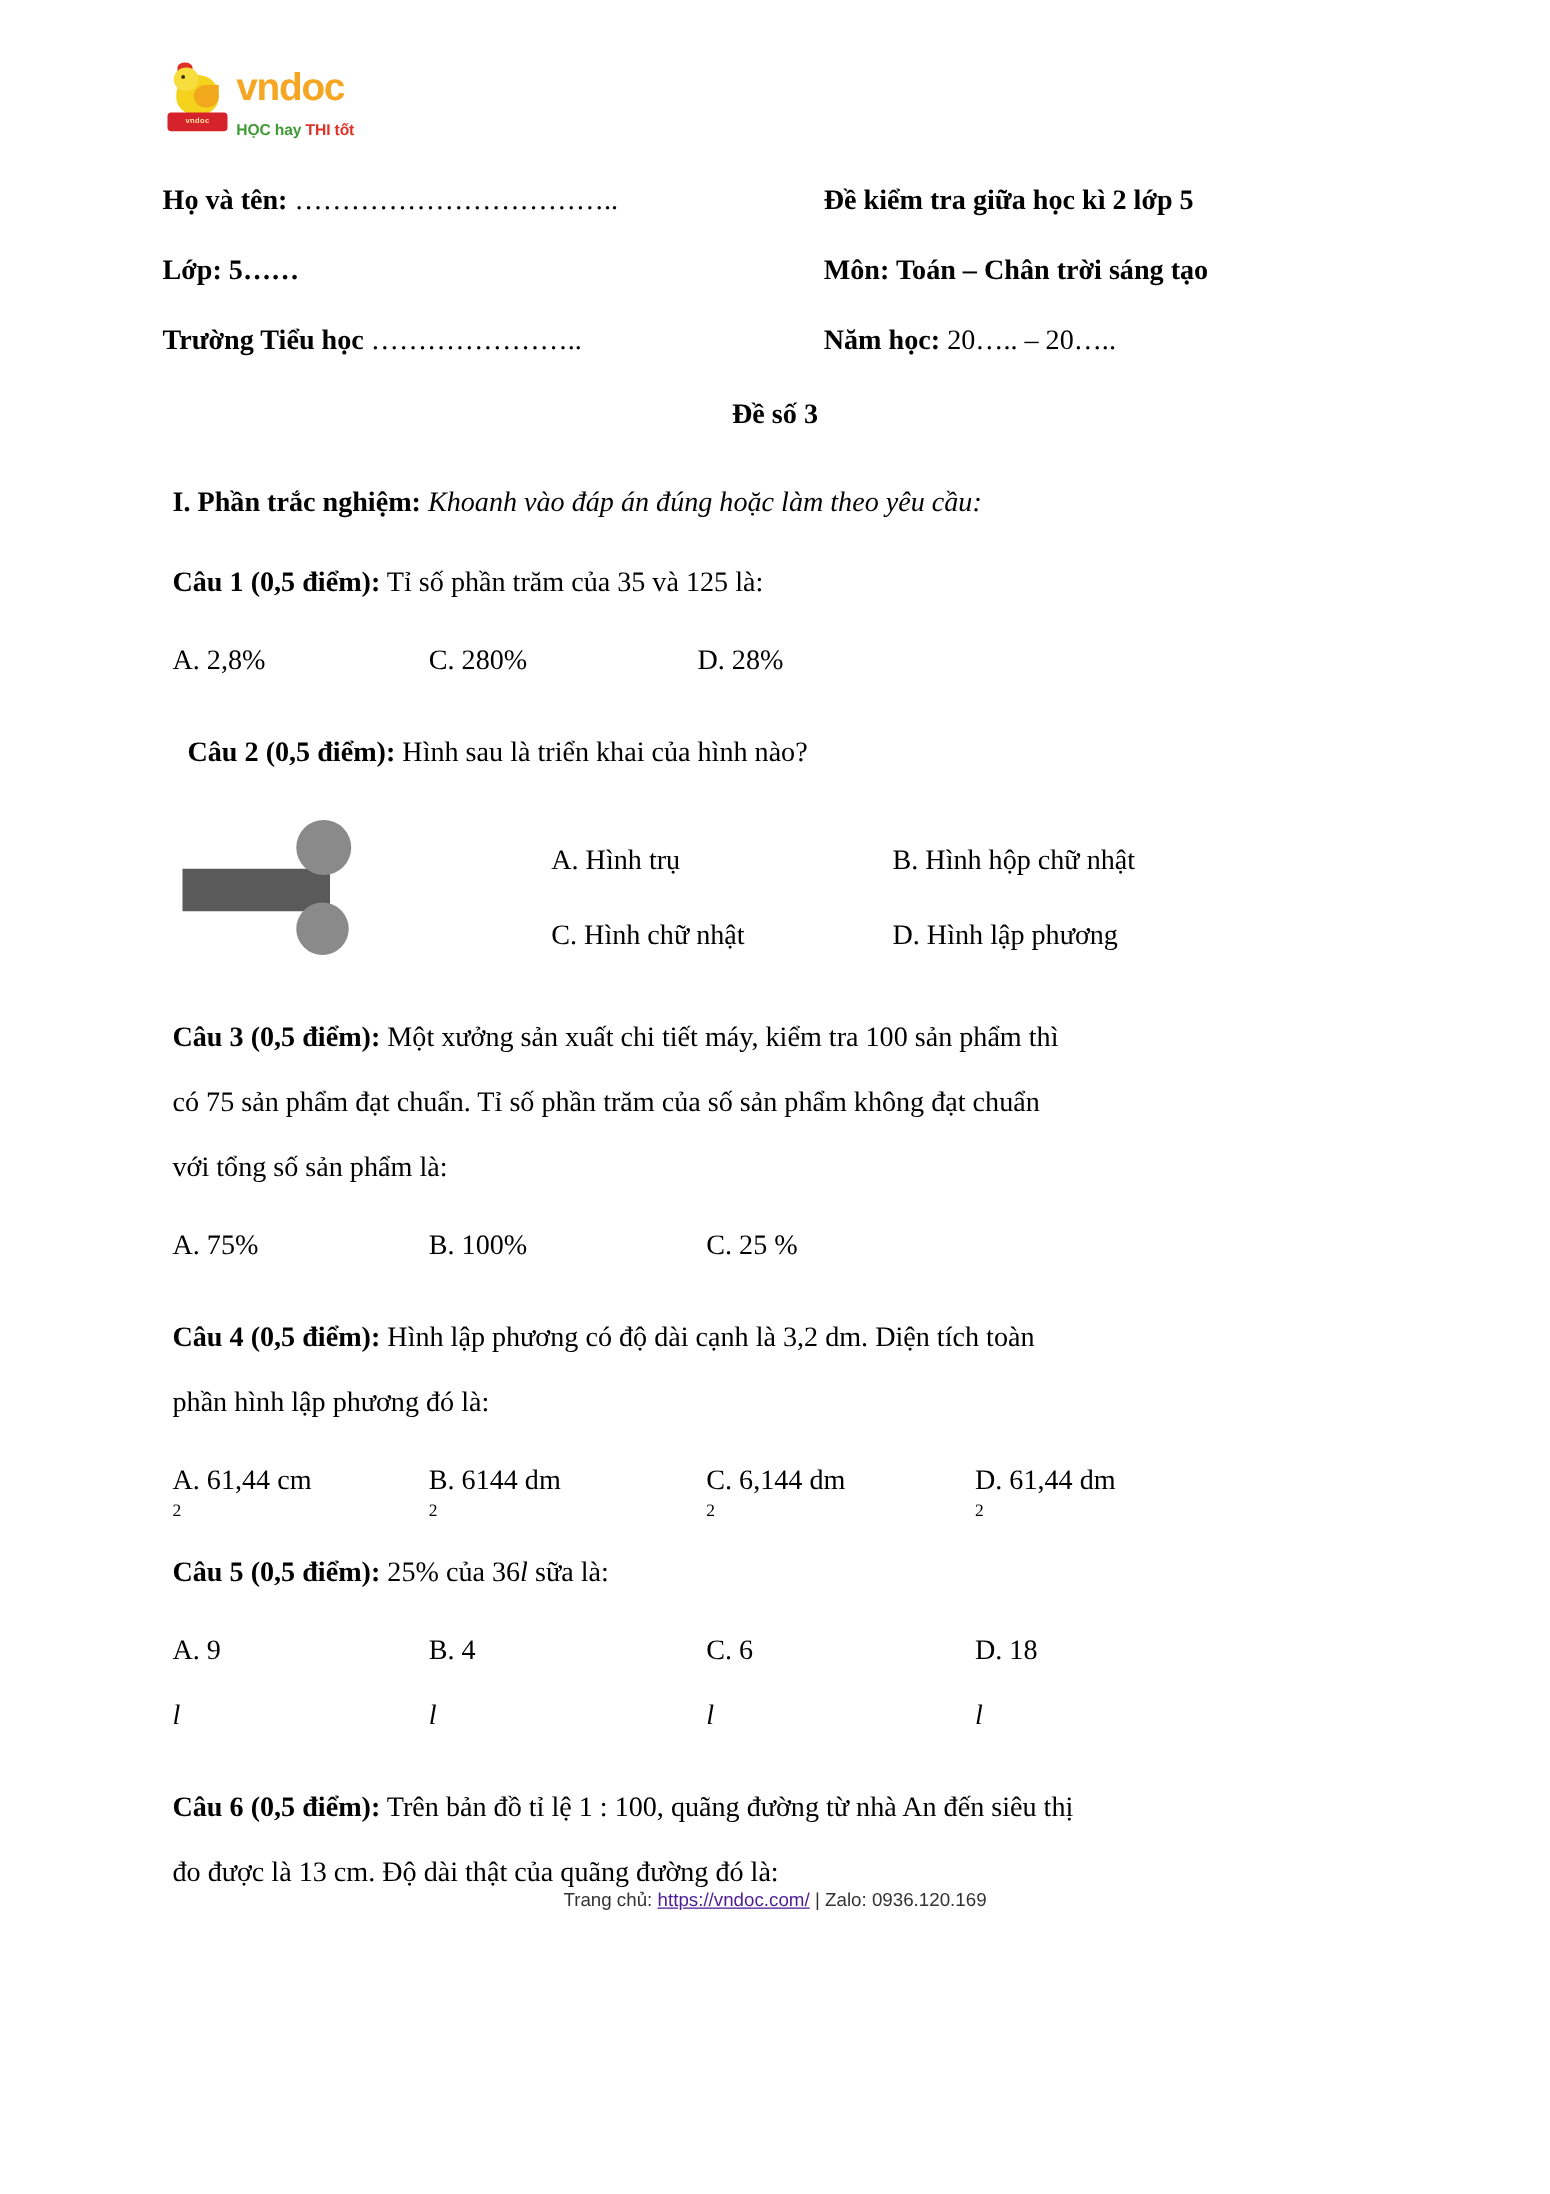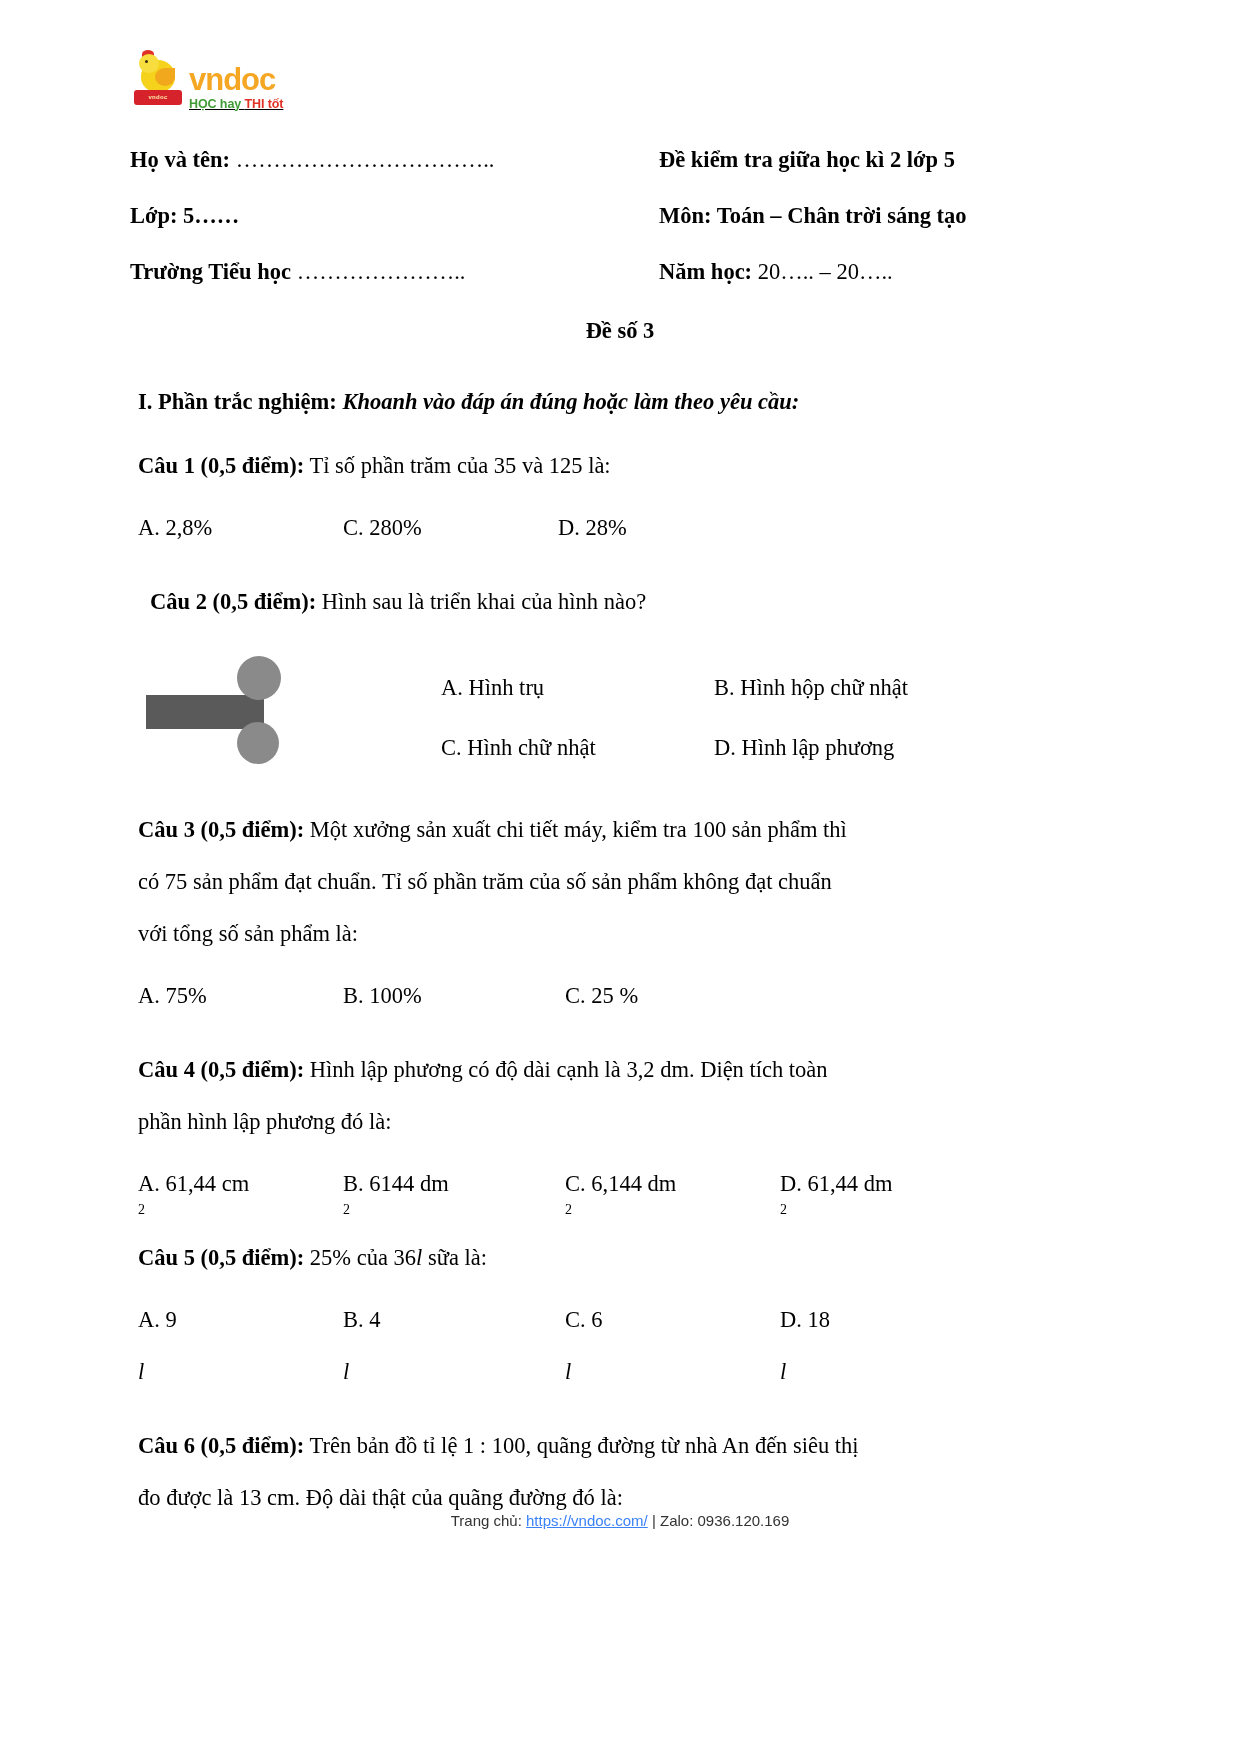--- a/index.html
+++ b/index.html
@@ -111,22 +111,21 @@
     font-weight: bold;
     color: #f5a623;
     letter-spacing: -1px;
     line-height: 32px;
   }
   .logo-tag {
     font-family: "Liberation Sans", sans-serif;
     font-size: 12.5px;
     font-weight: bold;
     letter-spacing: -.1px;
-    margin-top: 2px;
-    text-decoration: underline;
+    margin-top: 12px;
   }
   .tag-hoc { color: #3f9c35; }
   .tag-thi { color: #e03127; }
 
   
   .info-wrap {
     position: absolute;
     left: 130px;
     top: 132px;
     width: 980px;
@@ -172,21 +171,21 @@
   }
   .q-head {
     line-height: 52px;
     margin: 0;
     margin-top: 12px;
   }
   .q-body {
     line-height: 52px;
     margin: 0;
   }
-  .ital { font-style: italic; font-weight: bold; }
+  .ital { font-style: italic; }
 
   .opts {
     display: flex;
     line-height: 52px;
     margin-top: 10px;
   }
   .opts span { display: block; }
   .o1 { width: 205px; }
   .o2 { width: 222px; }
   .o3 { width: 215px; }
@@ -249,21 +248,21 @@
     position: absolute;
     left: 0;
     top: 1512px;
     width: 1240px;
     text-align: center;
     font-family: "Liberation Sans", sans-serif;
     font-size: 15px;
     color: #333333;
   }
   .footer a {
-    color: #3b82f6;
+    color: #4c1d95;
     text-decoration: underline;
   }
 </style>
 </head>
 <body>
 
 <div class="page">
 
   <div class="logo-block">
     <div class="logo-mark">

